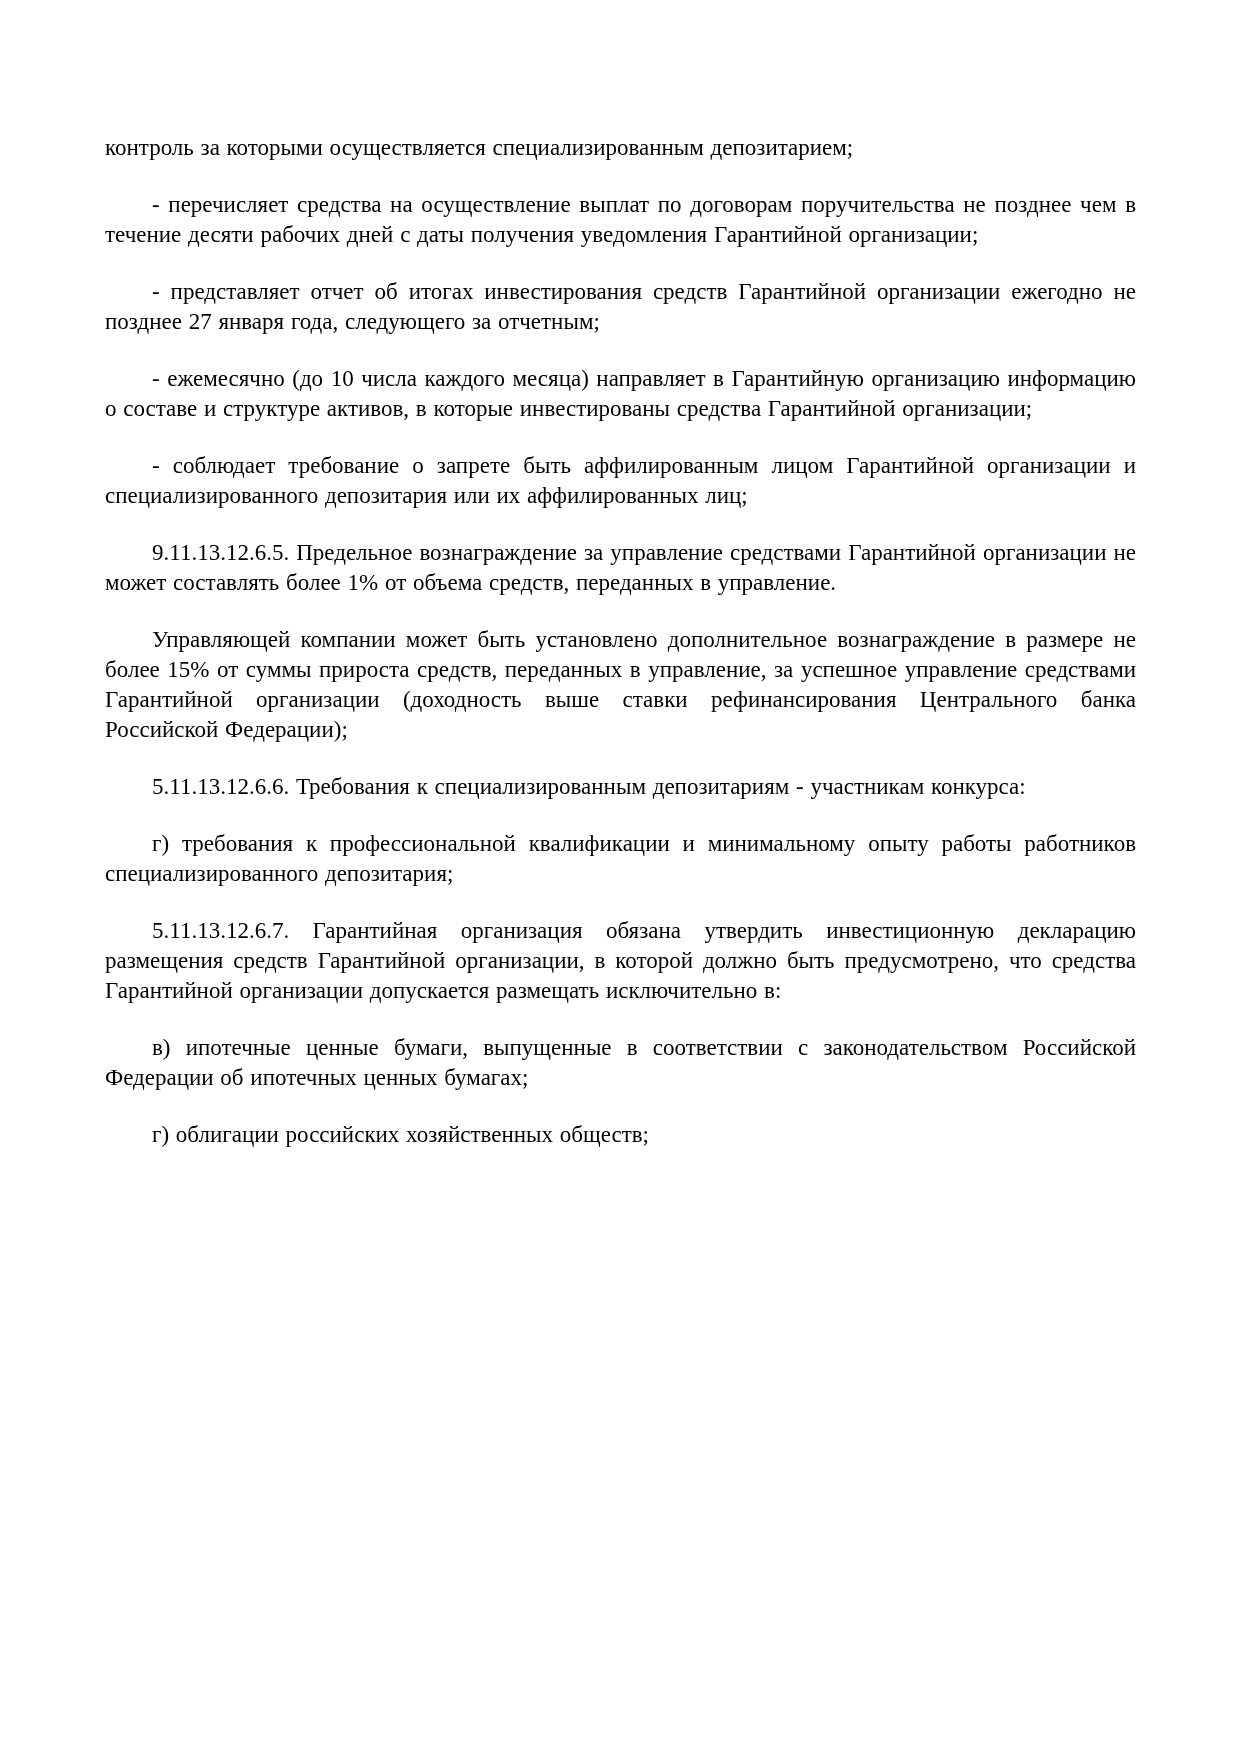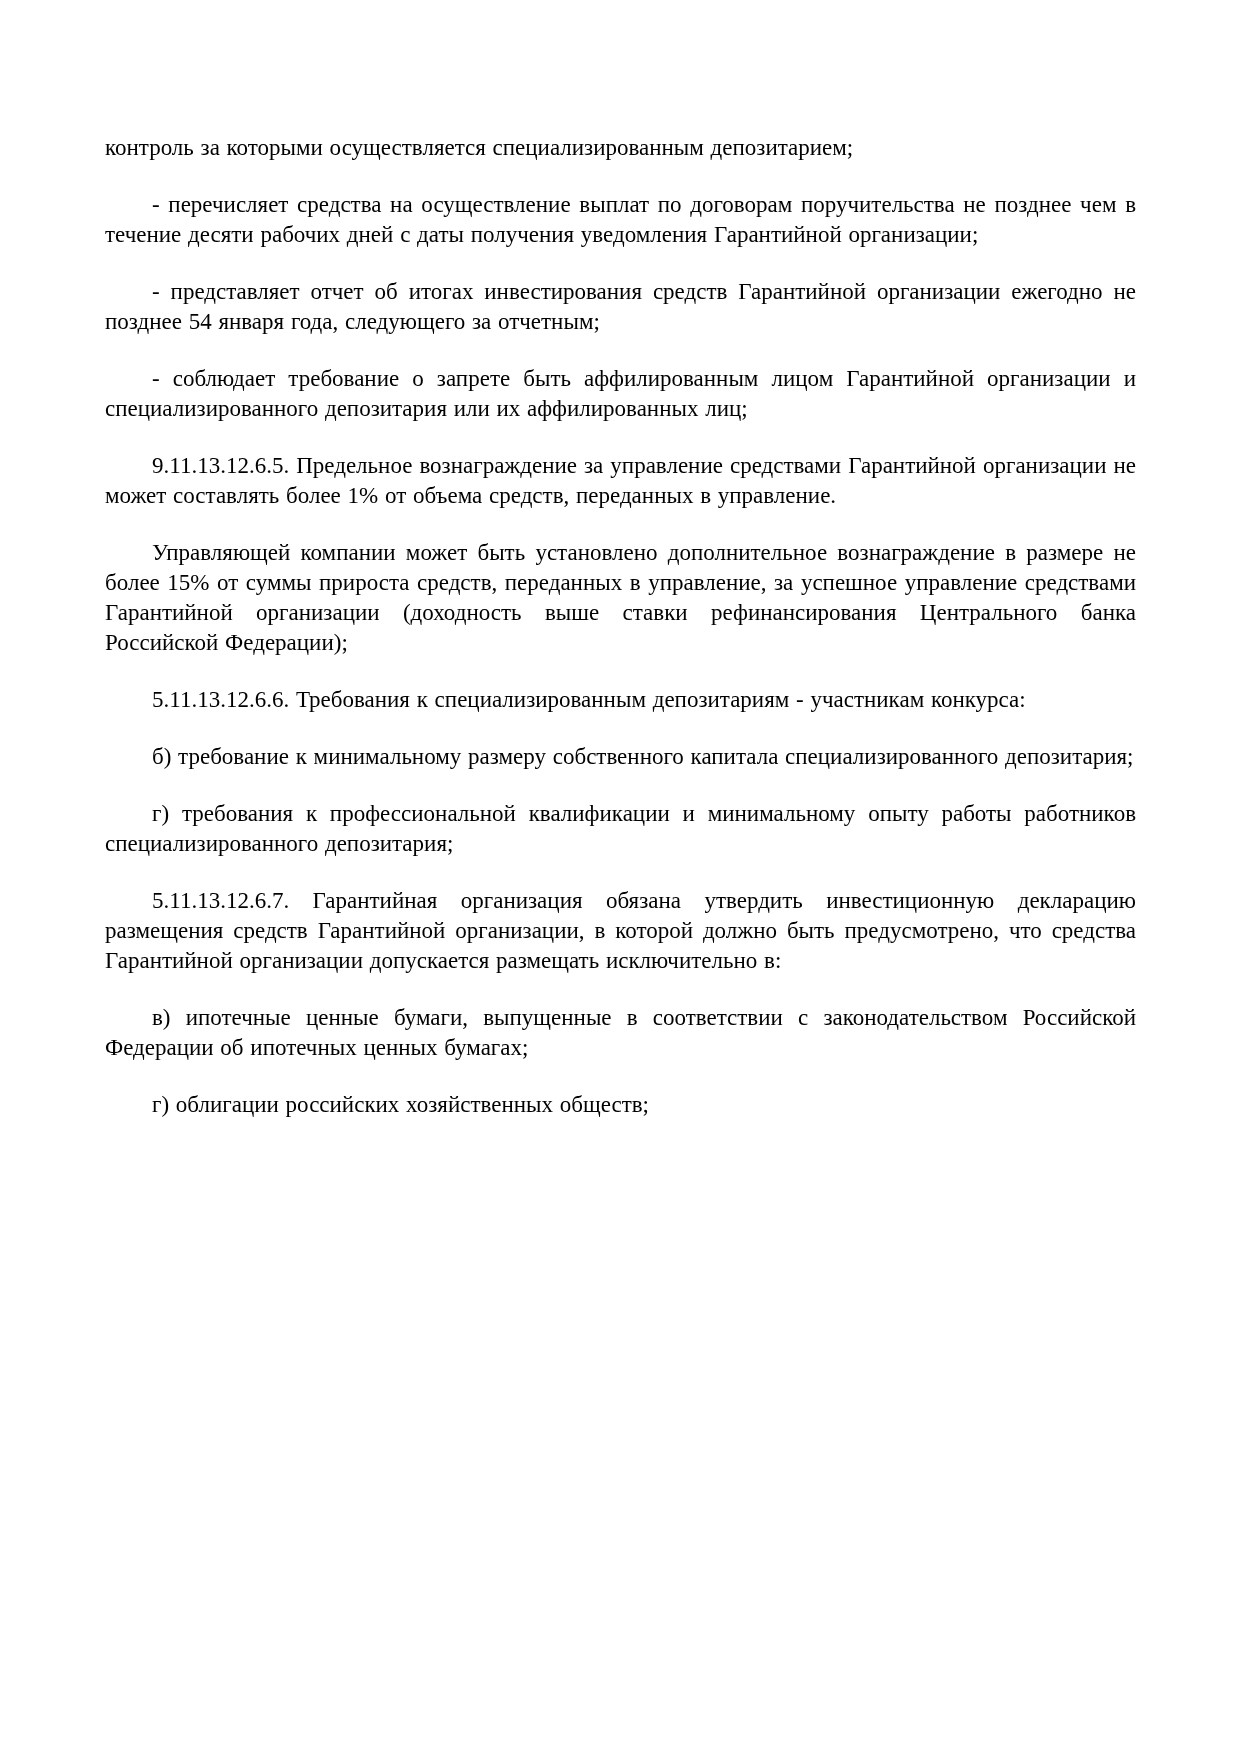--- a/index.html
+++ b/index.html
@@ -31,24 +31,24 @@
     text-indent: 0;
   }
 </style>
 </head>
 <body>
 
 <div class="page">
   <div class="doc-body">
     <p class="continuation">контроль за которыми осуществляется специализированным депозитарием;</p>
     <p>- перечисляет средства на осуществление выплат по договорам поручительства не позднее чем в течение десяти рабочих дней с даты получения уведомления Гарантийной организации;</p>
-    <p>- представляет отчет об итогах инвестирования средств Гарантийной организации ежегодно не позднее 54 января года, следующего за отчетным;</p>
+    <p>- представляет отчет об итогах инвестирования средств Гарантийной организации ежегодно не позднее 27 января года, следующего за отчетным;</p>
+    <p>- ежемесячно (до 10 числа каждого месяца) направляет в Гарантийную организацию информацию о составе и структуре активов, в которые инвестированы средства Гарантийной организации;</p>
     <p>- соблюдает требование о запрете быть аффилированным лицом Гарантийной организации и специализированного депозитария или их аффилированных лиц;</p>
     <p>9.11.13.12.6.5. Предельное вознаграждение за управление средствами Гарантийной организации не может составлять более 1% от объема средств, переданных в управление.</p>
     <p>Управляющей компании может быть установлено дополнительное вознаграждение в размере не более 15% от суммы прироста средств, переданных в управление, за успешное управление средствами Гарантийной организации (доходность выше ставки рефинансирования Центрального банка Российской Федерации);</p>
     <p>5.11.13.12.6.6. Требования к специализированным депозитариям - участникам конкурса:</p>
-    <p>б) требование к минимальному размеру собственного капитала специализированного депозитария;</p>
     <p>г) требования к профессиональной квалификации и минимальному опыту работы работников специализированного депозитария;</p>
     <p>5.11.13.12.6.7. Гарантийная организация обязана утвердить инвестиционную декларацию размещения средств Гарантийной организации, в которой должно быть предусмотрено, что средства Гарантийной организации допускается размещать исключительно в:</p>
     <p>в) ипотечные ценные бумаги, выпущенные в соответствии с законодательством Российской Федерации об ипотечных ценных бумагах;</p>
     <p>г) облигации российских хозяйственных обществ;</p>
   </div>
 </div>
 
 </body></html>

